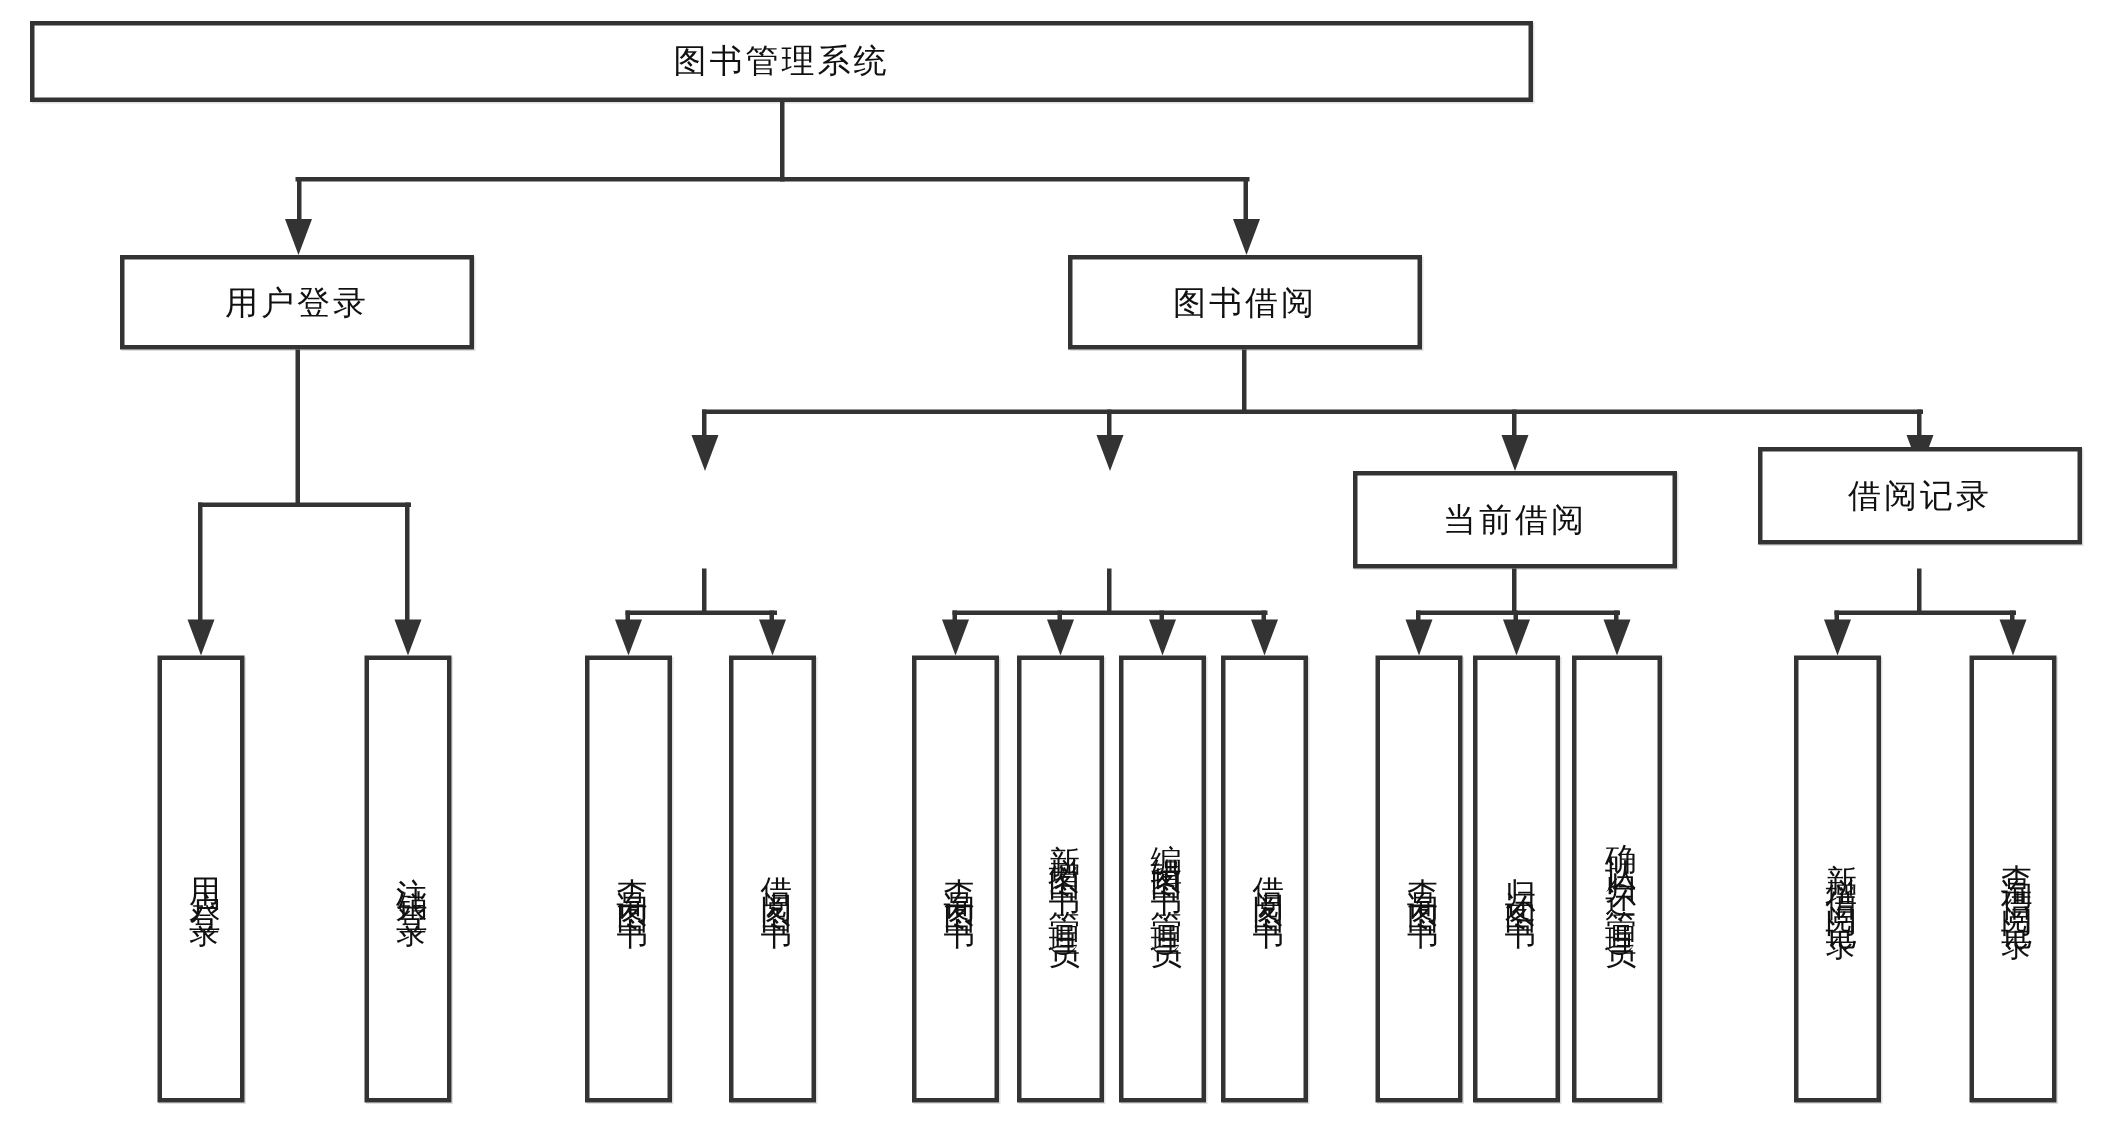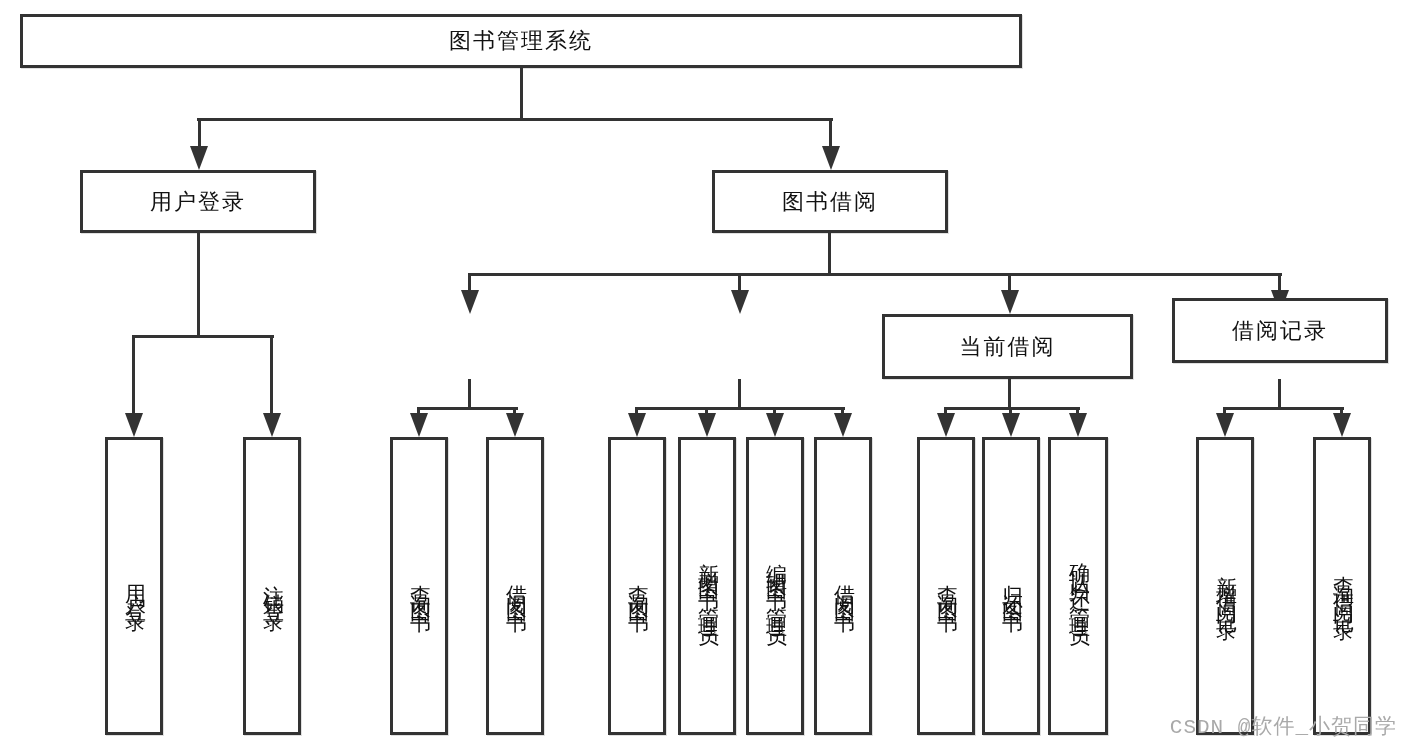--- a/index.html
+++ b/index.html
@@ -94,21 +94,21 @@
   <div class="hline" style="left:468px;top:273px;width:814px"></div>
   <div class="vline" style="left:468px;top:273px;height:21px"></div>
   <div class="vline" style="left:738px;top:273px;height:21px"></div>
   <div class="vline" style="left:1008px;top:273px;height:21px"></div>
   <div class="vline" style="left:1278px;top:273px;height:21px"></div>
   <div class="arrowhead" style="left:461px;top:290px"></div>
   <div class="arrowhead" style="left:731px;top:290px"></div>
   <div class="arrowhead" style="left:1001px;top:290px"></div>
   <div class="arrowhead" style="left:1271px;top:290px"></div>
 
-  <div class="box" style="left:882px;top:314px;width:251px;height:65px">
+  <div class="box" style="left:902px;top:314px;width:216px;height:65px">
     <span class="lbl">当前借阅</span>
   </div>
   <div class="box" style="left:1172px;top:298px;width:216px;height:65px">
     <span class="lbl">借阅记录</span>
   </div>
 
   <div class="vline" style="left:468px;top:379px;height:31px"></div>
   <div class="hline" style="left:417px;top:407px;width:101px"></div>
   <div class="vline" style="left:417px;top:407px;height:10px"></div>
   <div class="vline" style="left:513px;top:407px;height:10px"></div>
@@ -179,15 +179,14 @@
     <span class="vlbl">确认归还（管理员）</span>
   </div>
 
   <div class="box vbox" style="left:1196px;top:437px;width:58px;height:298px">
     <span class="vlbl">新增借阅记录</span>
   </div>
   <div class="box vbox" style="left:1313px;top:437px;width:58px;height:298px">
     <span class="vlbl">查询借阅记录</span>
   </div>
 
-  <div class="watermark">CSDN @软件_小贺同学</div>
 
 </div>
 
 </body></html>

